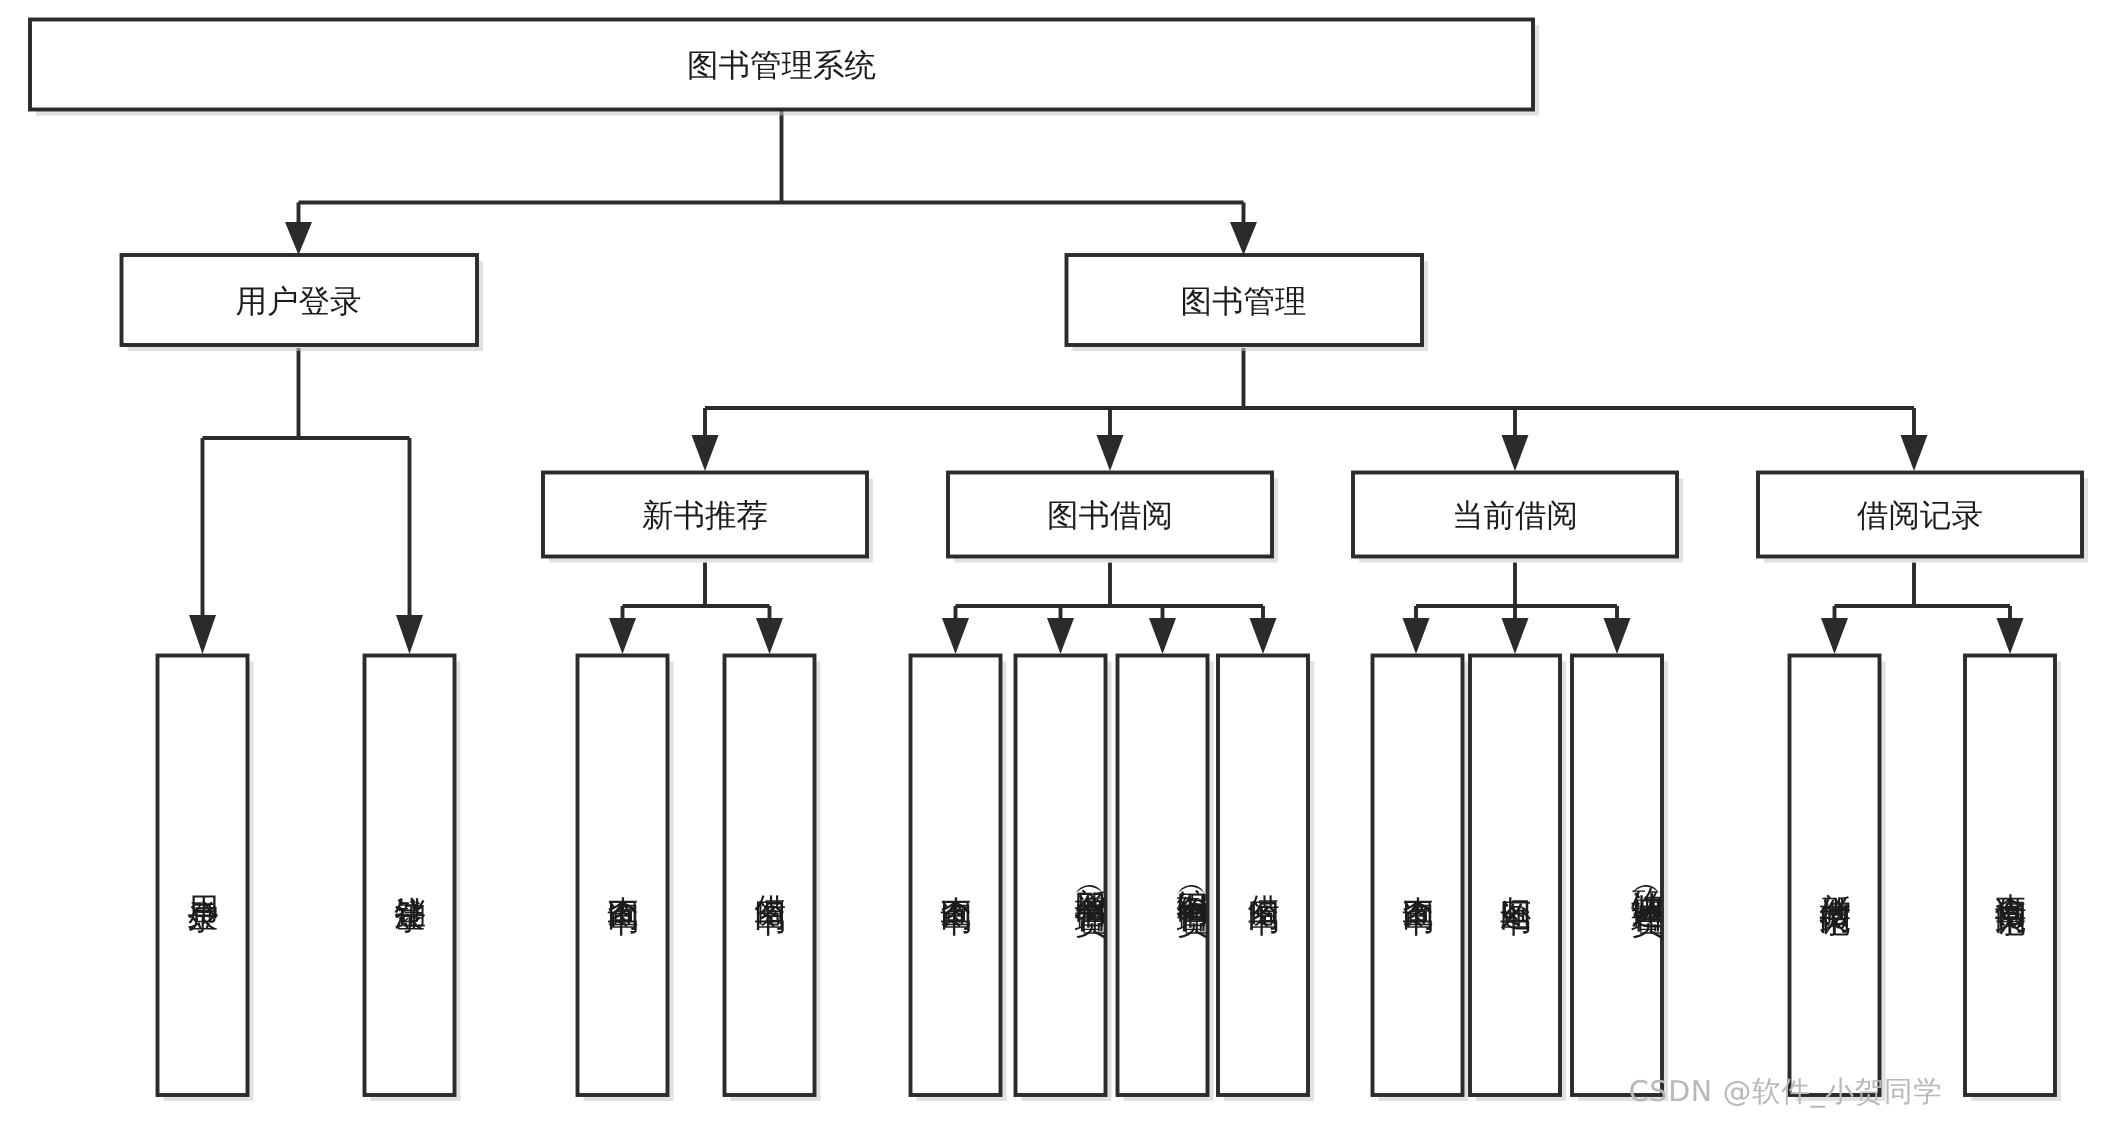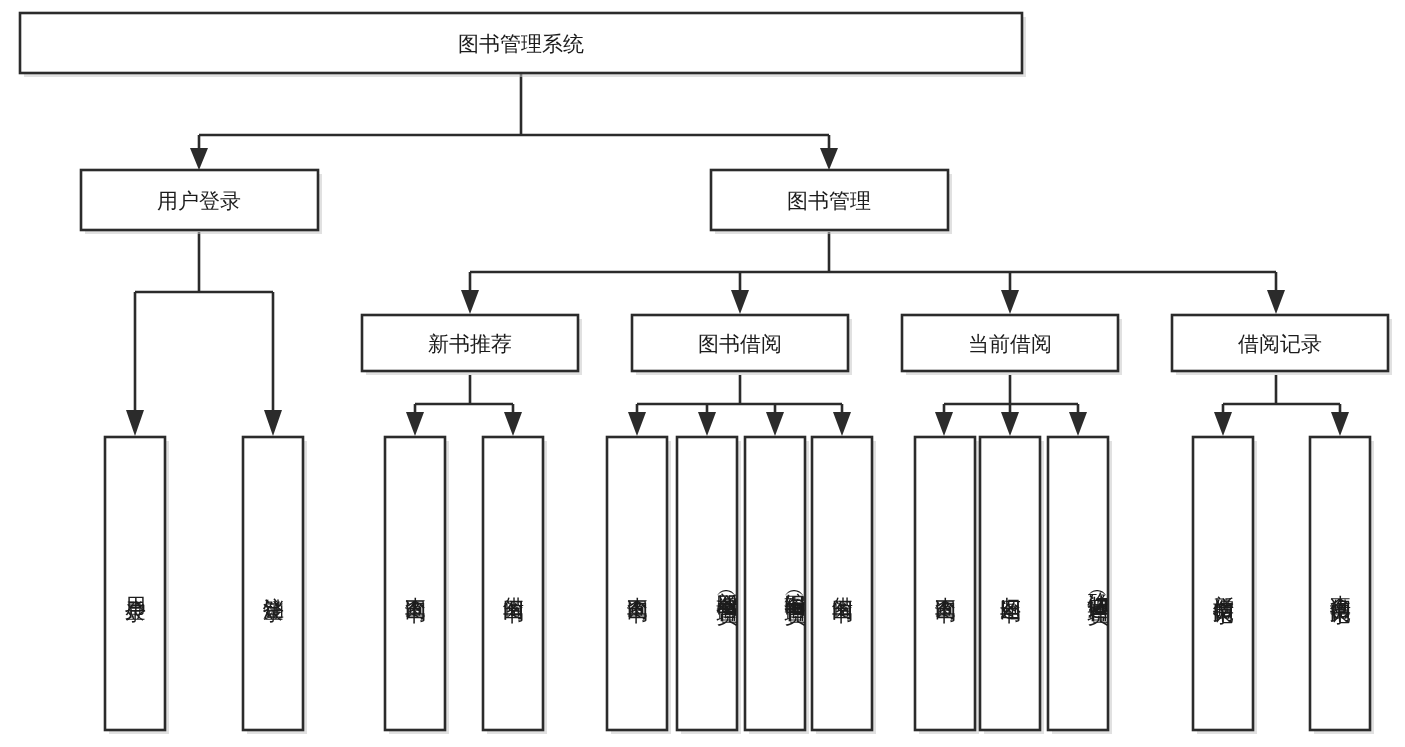--- a/index.html
+++ b/index.html
@@ -237,14 +237,15 @@
   <div class="vlabel-wrap" style="left:915px; top:437px; width:60px; height:293px;">查询图书</div>
 
   <div class="vlabel-wrap" style="left:980px; top:437px; width:60px; height:293px;">归还图书</div>
 
   <div class="vlabel-wrap" style="left:1048px; top:437px; width:60px; height:293px; align-items:flex-start;">确认归还（管理员）</div>
 
   <div class="vlabel-wrap" style="left:1193px; top:437px; width:60px; height:293px;">新增借阅记录</div>
 
   <div class="vlabel-wrap" style="left:1310px; top:437px; width:60px; height:293px;">查询借阅记录</div>
 
+  <div class="watermark">CSDN @软件_小贺同学</div>
 
 </div>
 
 </body></html>

